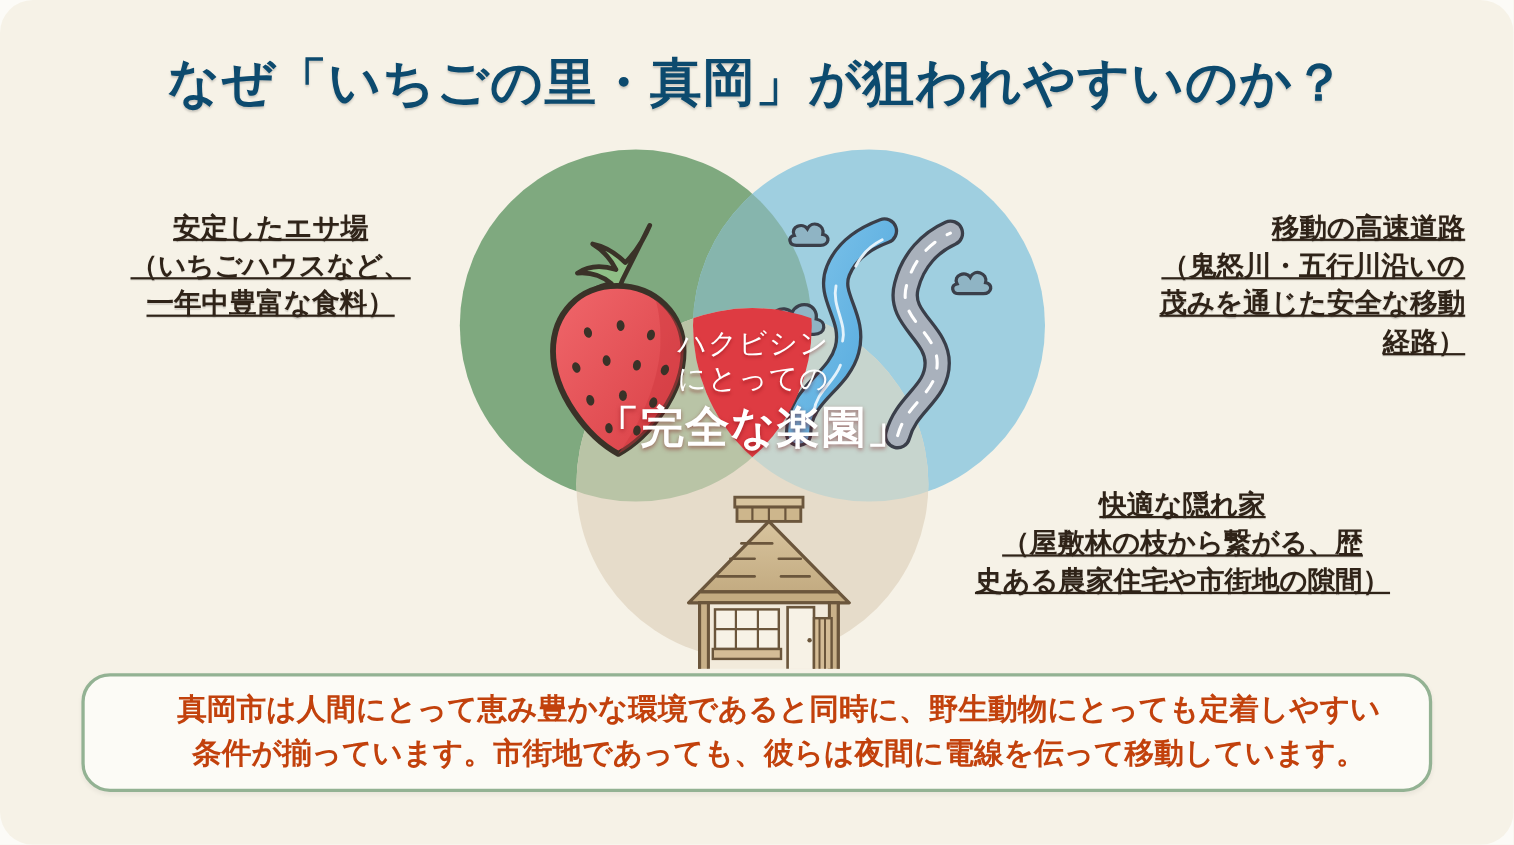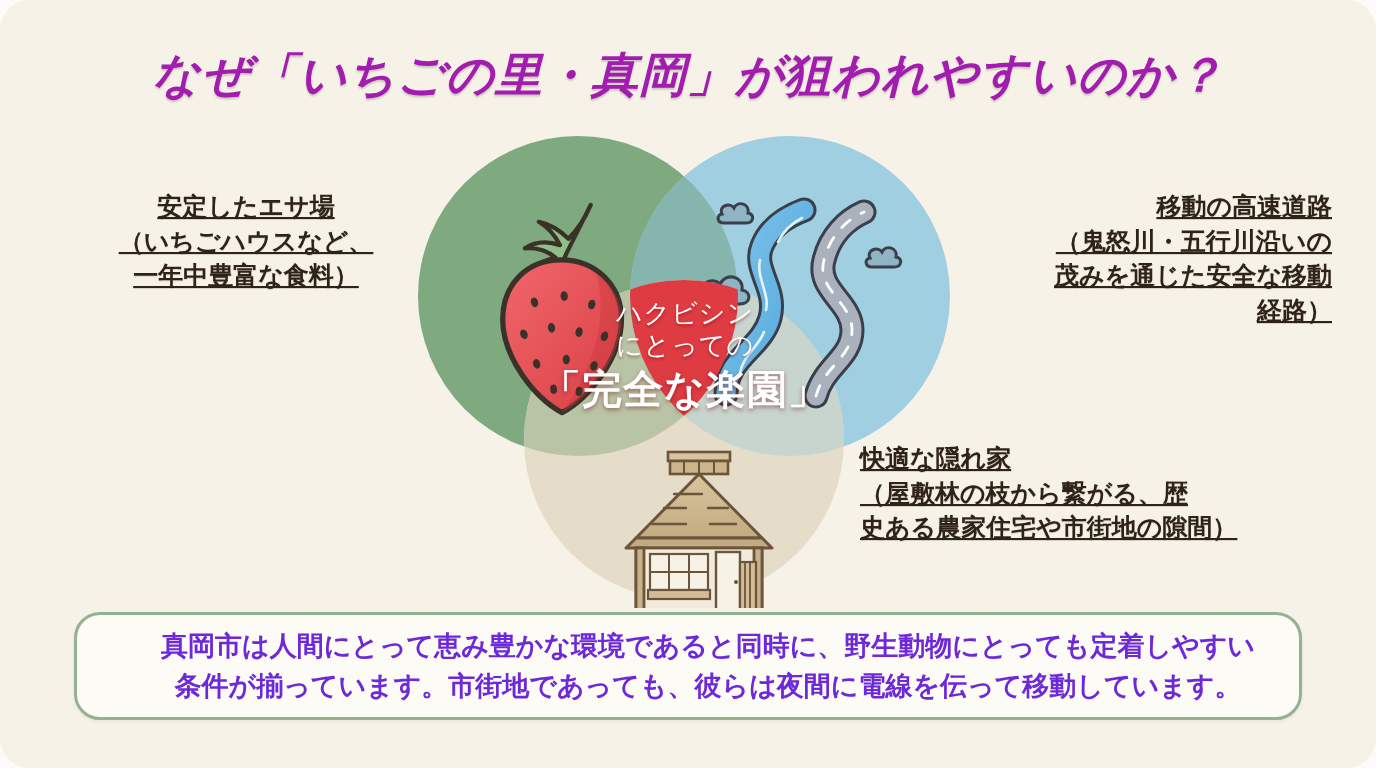--- a/index.html
+++ b/index.html
@@ -18,24 +18,23 @@
     overflow:hidden;
   }
 
   
   #title{
     position:absolute;left:0;top:44px;width:100%;
     text-align:center;
     font-size:47px;
     font-weight:700;
     letter-spacing:1px;
-    color:#a21caf;
+    color:#0c4a6e;
     text-shadow:0 2px 2px rgba(0,0,0,0.18);
     white-space:nowrap;
-    font-style:italic;
   }
 
   
   #venn{
     position:absolute;
     left:404px;top:128px;
     width:560px;height:480px;
   }
   #venn svg{display:block;width:560px;height:480px;}
 
@@ -52,20 +51,21 @@
   #label-food{
     left:60px;top:190px;width:372px;
     text-align:center;
   }
   #label-route{
     left:952px;top:190px;width:380px;
     text-align:right;
   }
   #label-shelter{
     left:860px;top:442px;width:430px;
+    text-align:center;
   }
 
   
   #center-text{
     position:absolute;
     left:510px;top:298px;width:350px;
     text-align:center;
     color:#FFFFFF;
     pointer-events:none;
   }
@@ -83,21 +83,21 @@
     width:1228px;height:108px;
     background:#FCFBF6;
     border:3px solid #93B293;
     border-radius:26px;
     box-sizing:border-box;
     display:flex;flex-direction:column;
     align-items:center;justify-content:center;
     box-shadow:0 2px 4px rgba(0,0,0,.05);
   }
   #caption .cl{
-    color:#6d28d9;
+    color:#c2410c;
     font-size:27px;
     font-weight:700;
     line-height:1.5;
     letter-spacing:0px;
     white-space:nowrap;
     margin-left:40px;
   }
 </style>
 </head>
 <body>

